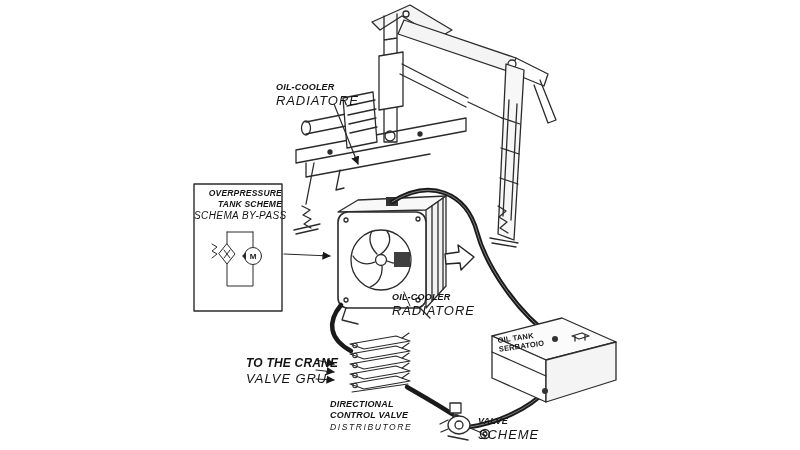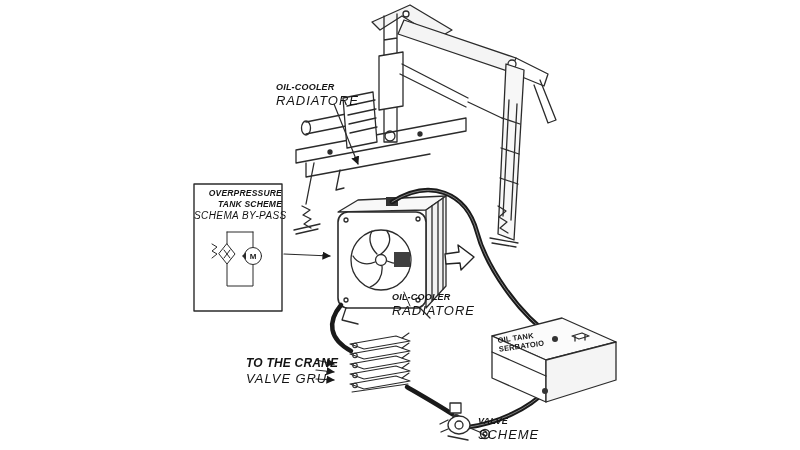--- a/index.html
+++ b/index.html
@@ -201,19 +201,24 @@
 <div class="lbl tanklbl" style="left:497px;top:336px">
   <span class="t1s">OIL TANK</span>
   <span class="t1s">SERBATOIO</span>
 </div>
 
 <div class="lbl ctr" style="left:246px;top:356px;width:72px">
   <span class="t1" style="font-size:12px">TO THE CRANE</span>
   <span class="t2">VALVE GRU</span>
 </div>
 
+<div class="lbl" style="left:330px;top:399px">
+  <span class="t1">DIRECTIONAL</span>
+  <span class="t1">CONTROL VALVE</span>
+  <span class="t2w">DISTRIBUTORE</span>
+</div>
 
 <div class="lbl" style="left:478px;top:416px">
   <span class="t1">VALVE</span>
   <span class="t2">SCHEME</span>
 </div>
 
 </div>
 
 </body></html>

